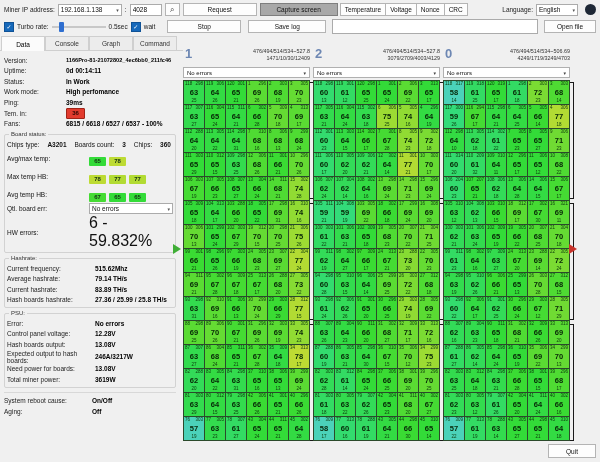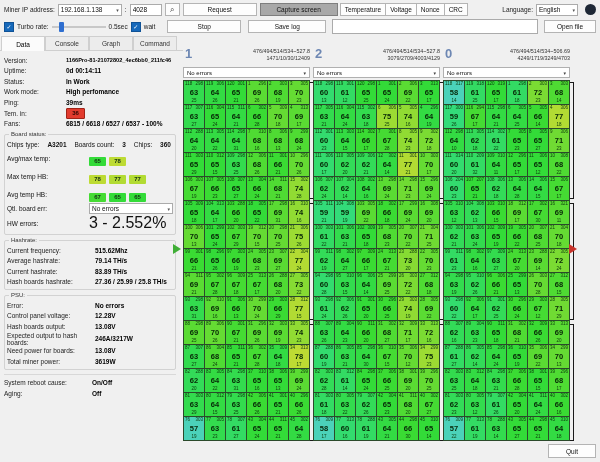--- a/index.html
+++ b/index.html
@@ -192,21 +192,21 @@
         </div>
       <div class="brow">
           <span class="lbl">Qtl. board err:</span>
         <div class="combo boarderr">
           <span>No errors</span>
           <span class="caret">▾</span>
         </div>
         </div>
       <div class="brow">
           <span class="lbl">HW errors:</span>
-        <span class="val">3 - 2.552%</span>
+        <span class="val">6 - 59.832%</span>
         </div>
     </div>
 
     <div class="group row2c">
       <span class="gtitle">Hashrate:</span>
       <div class="row">
           <span class="lbl">Current frequency:</span>
         <span class="val">515.62Mhz</span>
         </div>
       <div class="row">

